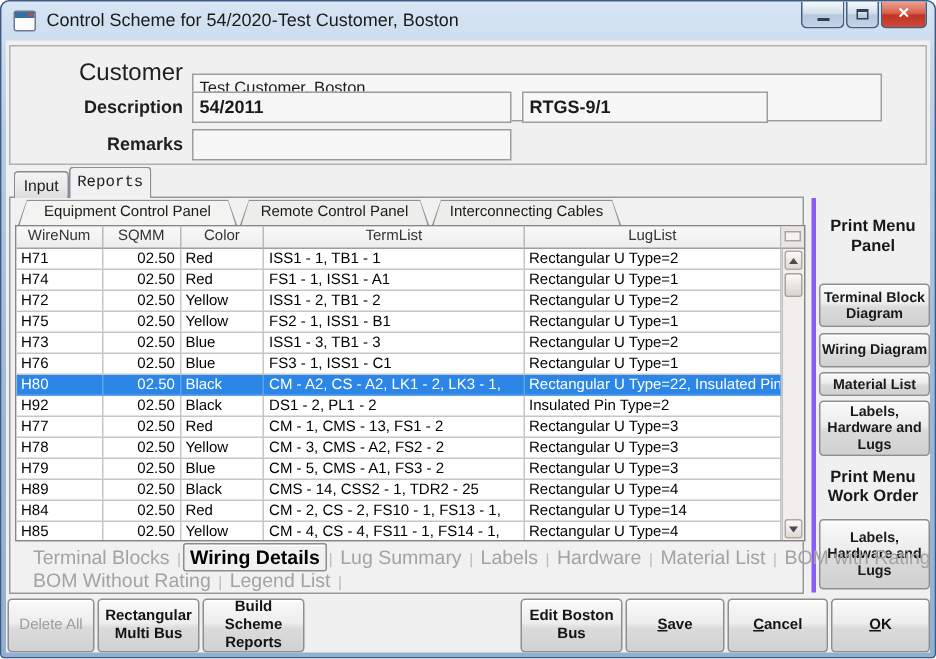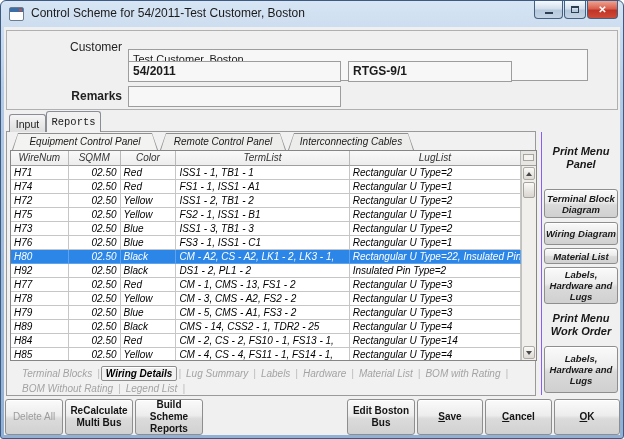--- a/index.html
+++ b/index.html
@@ -26,32 +26,32 @@
     background:linear-gradient(#f0a391 0%,#d9604e 45%,#bf3426 55%,#cf4a38 100%); }
   .glyph-min { width:8px; height:0; border-bottom:2px solid currentColor; margin-top:6px; }
   .glyph-max { width:8px; height:7px; border:1px solid currentColor; border-top-width:2px; }
   .wbtn.close span { font-size:10px; font-weight:bold; line-height:1; }
   
   .client { position:absolute; left:3px; right:3px; top:26px; bottom:3px; background:#f0f0f0; overflow:hidden; }
   
   .fields-panel { position:absolute; left:2px; top:3px; width:612px; height:80px;
     border:1px solid #b0b0b0; background:#f0f0f0; }
   .flabel { position:absolute; left:10px; width:105px; text-align:right; color:#1f1f1f; }
-  .flabel.small { font-size:12px; } .flabel.bold { font-size:12px; font-weight:bold; }
+  .flabel.small { font-size:16px; } .flabel.bold { font-size:12px; font-weight:bold; }
   .finput { position:absolute; background:#f7f7f7; border:1px solid #9d9d9d; font-size:11px;
     line-height:19px; padding:0 4px; color:#1b1b1b; overflow:hidden; white-space:nowrap; }
   .finput.boldval { font-weight:bold; font-size:12px; }
   
   .mtab { position:absolute; border:1px solid #8a8d94; border-bottom:none; border-radius:3px 3px 0 0;
     text-align:center; font-size:10.5px; color:#1c1c1c; background:linear-gradient(#f5f5f5,#dedede); }
   .mtab.inactive { left:5px; top:87px; width:37px; height:18px; line-height:18px; z-index:1; }
   .mtab.active { left:42px; top:84px; width:55px; height:21px; line-height:20px; background:#f1f1f1; z-index:5;font-family:Liberation Mono, monospace; }
   
   .tab-page { position:absolute; left:2px; top:104px; width:530px; height:265px;
-    border:1px solid #9a9a9a; background:#f1f1f1;font-style:italic; }
+    border:1px solid #9a9a9a; background:#f1f1f1; }
   
   .rtab { position:absolute; top:1px; height:17px; }
   .rtab .shape { position:absolute; inset:0; background:#8f8f8f;
     clip-path:polygon(6px 0, calc(100% - 6px) 0, 100% 100%, 0 100%); }
   .rtab .shape-inner { position:absolute; left:1px; right:1px; top:1px; bottom:0; background:#ededeb;
     clip-path:polygon(5px 0, calc(100% - 5px) 0, 100% 100%, 0 100%); }
   .rtab.active .shape-inner { background:#f3f3f1; }
   .rtab .lbl { position:relative; display:block; text-align:center; font-size:10px; line-height:17px; color:#1a1a1a; }
   
   .grid { position:absolute; left:3px; top:18px; width:527px; height:211px;
@@ -74,66 +74,67 @@
   
   .vscroll { position:absolute; right:0; top:15px; bottom:0; width:15px; background:#f1efec; border-left:1px solid #c2c0bb; }
   .sb-btn { position:absolute; left:1px; right:1px; height:13px; background:linear-gradient(#fbfaf8,#dddad4);
     border:1px solid #aeaba4; border-radius:2px; display:flex; align-items:center; justify-content:center; }
   .sb-up { top:1px; } .sb-down { bottom:1px; }
   .tri-up { width:0; height:0; border-left:3px solid transparent; border-right:3px solid transparent; border-bottom:4px solid #4a4a4a; }
   .tri-down { width:0; height:0; border-left:3px solid transparent; border-right:3px solid transparent; border-top:4px solid #4a4a4a; }
   .sb-thumb { position:absolute; left:1px; right:1px; top:16px; height:16px;
     background:linear-gradient(#fbfaf8,#d8d5cf); border:1px solid #a6a39c; border-radius:2px; }
   
-  .right-panel { position:absolute; left:534px; top:0; width:79px; height:263px; border-left:1px solid #8b5cf6; }
+  .right-panel { position:absolute; left:534px; top:0; width:79px; height:263px; border-left:3px solid #8b5cf6; }
   .rp-head { position:absolute; left:0; width:100%; text-align:center; font-size:11px; font-weight:bold;
     color:#181818; line-height:13px; white-space:pre-line; }
   .rp-btn { position:absolute; left:2px; width:74px; border:1px solid #8e8e8e; border-radius:3px;
     background:linear-gradient(#fafafa 0%,#ececec 45%,#dadada 55%,#d0d0d0 100%);
     box-shadow:inset 0 1px 0 #fff; display:flex; align-items:center; justify-content:center;
     text-align:center; font-size:9.5px; font-weight:bold; color:#1a1a1a; line-height:11px; cursor:default; }
   
   .section-strip { position:absolute; left:3px; top:230px; width:527px; height:33px; padding-top:2px; }
   .strip-line { height:15px; line-height:15px; padding-left:8px; white-space:nowrap; }
-  .stab { font-size:10px; color:#a3a3a3; padding:1px 4px; cursor:default; }
+  .stab { font-size:13px; color:#a3a3a3; padding:1px 4px; cursor:default; }
   .stab.active { color:#000; font-weight:bold; background:#f1f1f1; border:1px solid #8d8d8d;
     border-radius:2px; box-shadow:inset 0 1px 0 #fff; }
   .sdiv { color:#b9b9b9; font-size:10px; padding:0 1px; }
   
   .abtn { position:absolute; top:372px; height:36px; border:1px solid #8e8e8e; border-radius:3px;
     background:linear-gradient(#fafafa 0%,#ededed 45%,#dbdbdb 55%,#d1d1d1 100%);
     box-shadow:inset 0 1px 0 #fff; display:flex; align-items:center; justify-content:center;
     text-align:center; font-size:10px; font-weight:bold; color:#141414; line-height:12px; cursor:default; }
   .abtn.disabled { color:#9c9c9c; font-weight:normal; }
 </style>
 </head>
 <body>
 
 <div class="window">
   <div class="titlebar">
     <div class="app-icon"></div>
-    <div class="title-text">Control Scheme for 54/2011-Test Customer, Boston</div>
+    <div class="title-text">Control Scheme for 54/2020-Test Customer, Boston</div>
     <div class="winbtns">
       <div class="wbtn min">
           <span class="glyph-min"></span>
         </div>
       <div class="wbtn max">
           <span class="glyph-max"></span>
         </div>
       <div class="wbtn close">
           <span>✕</span>
         </div>
     </div>
   </div>
 
   <div class="client">
 
     <div class="fields-panel">
       <div class="flabel small" style="top:9px;">Customer</div>
       <div class="finput" style="left:121px; top:6px;  width:460px; height:32px;margin-top:12px;">Test Customer, Boston</div>
+      <div class="flabel bold" style="top:33px;">Description</div>
       <div class="finput boldval" style="left:121px; top:30px; width:213px; height:21px;">54/2011</div>
       <div class="finput boldval" style="left:341px; top:30px; width:164px; height:21px;">RTGS-9/1</div>
       <div class="flabel bold" style="top:58px;">Remarks</div>
       <div class="finput" style="left:121px; top:55px; width:213px; height:21px;"></div>
     </div>
 
     <div class="mtab inactive">Input</div>
     <div class="mtab active">Reports</div>
 
     <div class="tab-page">
@@ -288,20 +289,20 @@
         <div class="rp-btn" style="top:214px; height:47px;">Labels, Hardware and Lugs</div>
       </div>
 
       <div class="section-strip">
           <div class="strip-line"><span class="stab">Terminal Blocks</span><span class="sdiv">|</span><span class="stab active">Wiring Details</span><span class="sdiv">|</span><span class="stab">Lug Summary</span><span class="sdiv">|</span><span class="stab">Labels</span><span class="sdiv">|</span><span class="stab">Hardware</span><span class="sdiv">|</span><span class="stab">Material List</span><span class="sdiv">|</span><span class="stab">BOM with Rating</span><span class="sdiv">|</span></div>
           <div class="strip-line"><span class="stab">BOM Without Rating</span><span class="sdiv">|</span><span class="stab">Legend List</span><span class="sdiv">|</span></div>
         </div>
     </div>
 
     <div class="abtn disabled" style="left:1px;   width:58px;">Delete All</div>
-    <div class="abtn" style="left:61px;  width:68px;">ReCalculate Multi Bus</div>
+    <div class="abtn" style="left:61px;  width:68px;">Rectangular Multi Bus</div>
     <div class="abtn" style="left:131px; width:68px;">Build Scheme Reports</div>
     <div class="abtn" style="left:343px; width:68px;">Edit Boston Bus</div>
     <div class="abtn" style="left:413px; width:66px;"><u>S</u>ave</div>
     <div class="abtn" style="left:481px; width:67px;"><u>C</u>ancel</div>
     <div class="abtn" style="left:550px; width:66px;"><u>O</u>K</div>
   </div>
 </div>
 
 </body></html>

